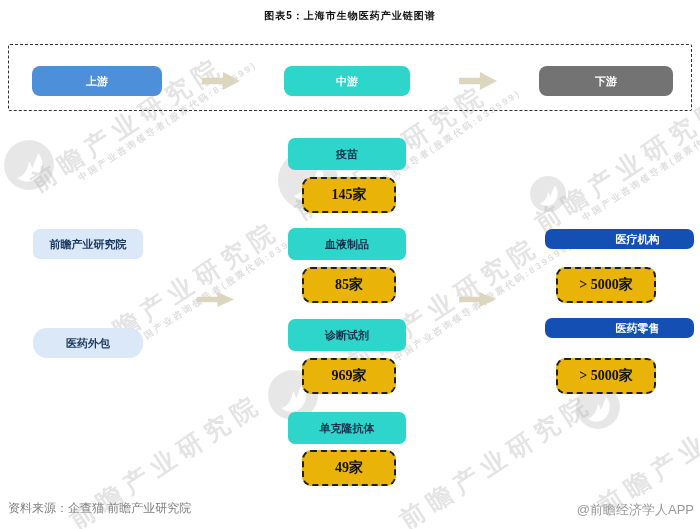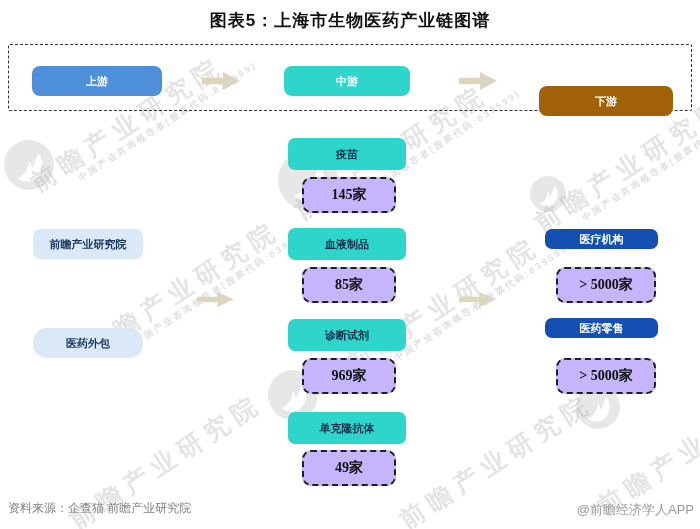--- a/index.html
+++ b/index.html
@@ -1,43 +1,43 @@
 <!DOCTYPE html>
 <html><head>
 <meta charset="utf-8">
 <style>
   html,body{margin:0;padding:0;background:#fff;}
   .stage{position:relative;width:700px;height:529px;background:#fff;overflow:hidden;
          font-family:"Liberation Sans",sans-serif;}
   .title{position:absolute;left:0;top:9px;width:100%;text-align:center;
-         font-size:17px;font-weight:bold;color:#111;letter-spacing:1px;z-index:3;}
+         font-size:10px;font-weight:bold;color:#111;letter-spacing:1px;z-index:3;}
 
   .flow-frame{position:absolute;left:8px;top:44px;width:682px;height:65px;
               border:1.5px dashed #333;border-radius:2px;z-index:1;}
 
   .hdr{position:absolute;height:30px;border-radius:8px;display:flex;align-items:center;
        justify-content:center;font-size:11px;font-weight:bold;color:#fff;z-index:2;}
   #hdr-up{left:32px;top:66px;width:130px;background:#4e8fd9;}
   #hdr-mid{left:284px;top:66px;width:126px;background:#2ed5ca;}
-  #hdr-down{left:539px;top:66px;width:134px;background:#a16207;margin-top:20px;}
+  #hdr-down{left:539px;top:66px;width:134px;background:#737373;}
 
   .arrow{position:absolute;background:#ddd6bf;z-index:2;
          clip-path:polygon(0 32%,55% 32%,55% 0,100% 50%,55% 100%,55% 68%,0 68%);}
   #arrow-top-1{left:202px;top:72px;width:38px;height:18px;}
   #arrow-top-2{left:459px;top:72px;width:38px;height:18px;}
   #arrow-mid-left{left:197px;top:292px;width:37px;height:15px;}
   #arrow-mid-right{left:459px;top:292px;width:37px;height:15px;}
 
   .box{position:absolute;border-radius:7px;display:flex;align-items:center;justify-content:center;
        font-size:11px;font-weight:bold;z-index:2;}
   .mid{left:288px;width:118px;height:32px;background:#2ed5ca;color:#16304f;}
   .up{left:33px;width:110px;height:30px;background:#dbe8f8;color:#17375e;}
-  .down{left:545px;width:113px;height:20px;background:#1450b4;color:#fff;}
+  .down{left:545px;width:113px;height:20px;background:#1450b4;color:#fff;padding-left:36px;}
 
-  .count{position:absolute;background:#c4b5fd;border:2px dashed #1f1f1f;border-radius:9px;
+  .count{position:absolute;background:#eab308;border:2px dashed #1f1f1f;border-radius:9px;
          display:flex;align-items:center;justify-content:center;color:#111;
          font-family:"Liberation Serif",serif;font-size:14px;font-weight:bold;z-index:2;}
 
   #m1{top:138px;}  #m1c{left:302px;top:177px;width:90px;height:32px;}
   #m2{top:228px;}  #m2c{left:302px;top:267px;width:90px;height:32px;}
   #m3{top:319px;}  #m3c{left:302px;top:358px;width:90px;height:32px;}
   #m4{top:412px;}  #m4c{left:302px;top:450px;width:90px;height:32px;}
 
   #u1{top:229px;}  #u1c{left:44px;top:267px;width:88px;height:32px;}
   #u2{top:328px;border-radius:14px;}  #u2c{left:44px;top:361px;width:88px;height:32px;}

